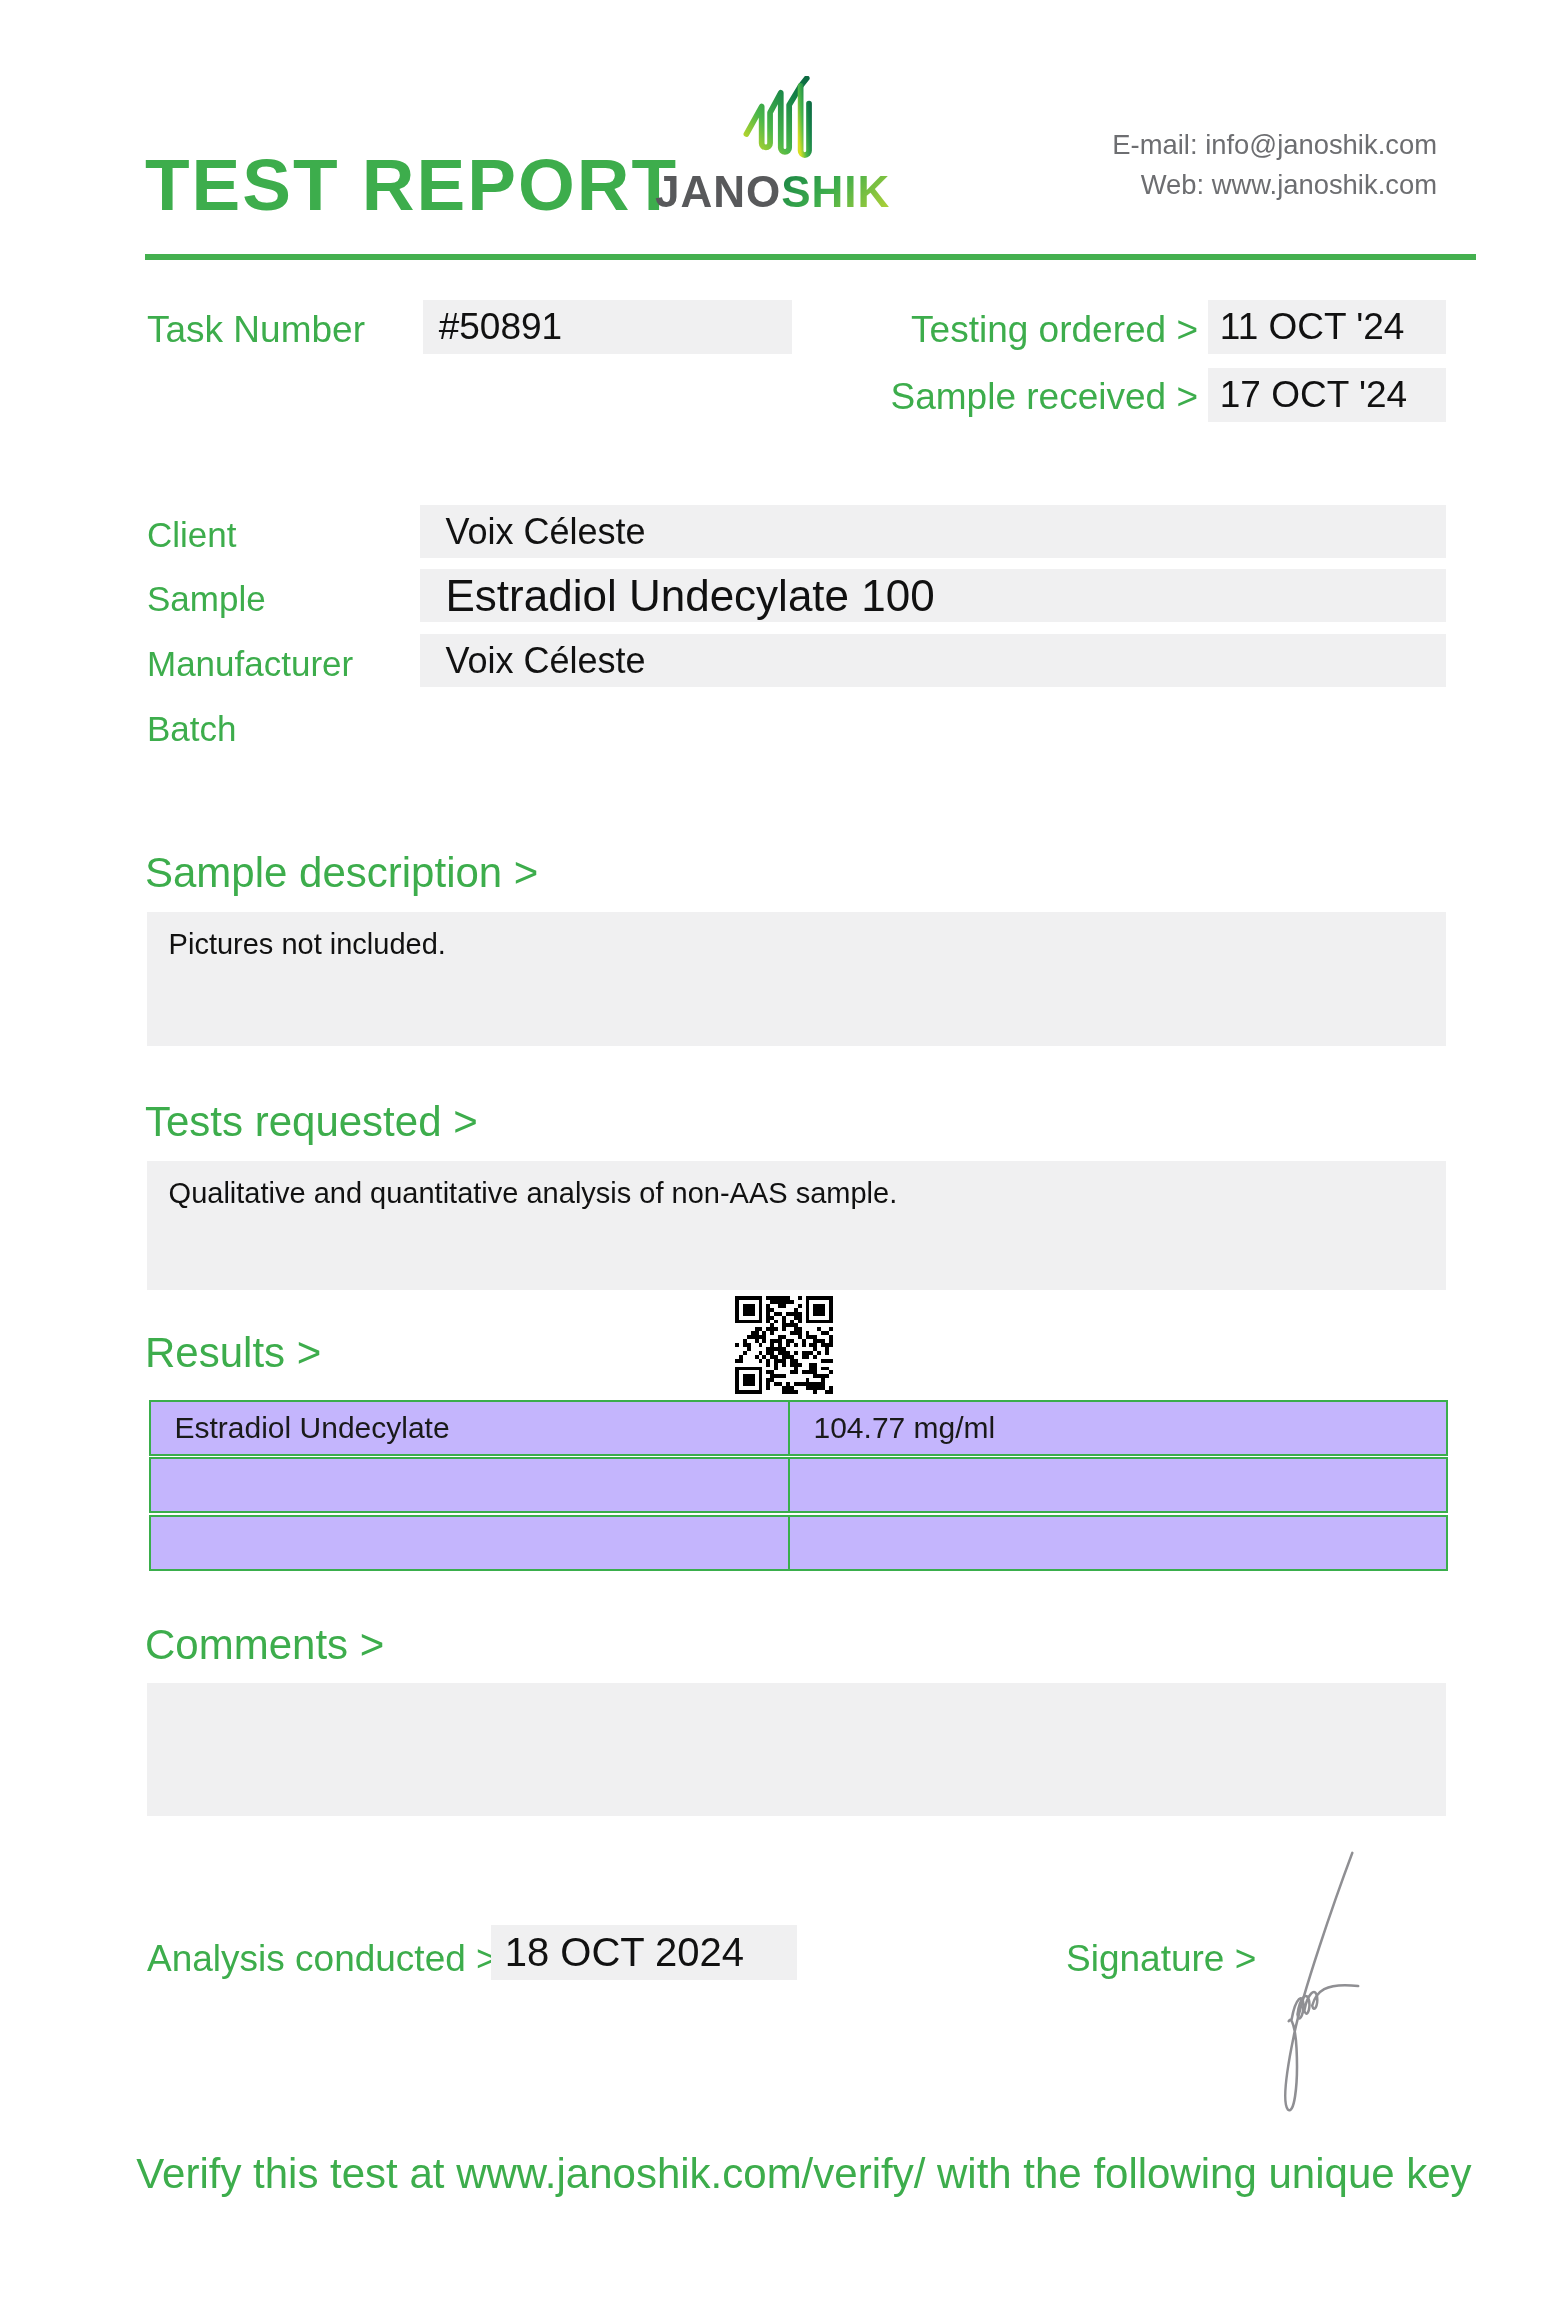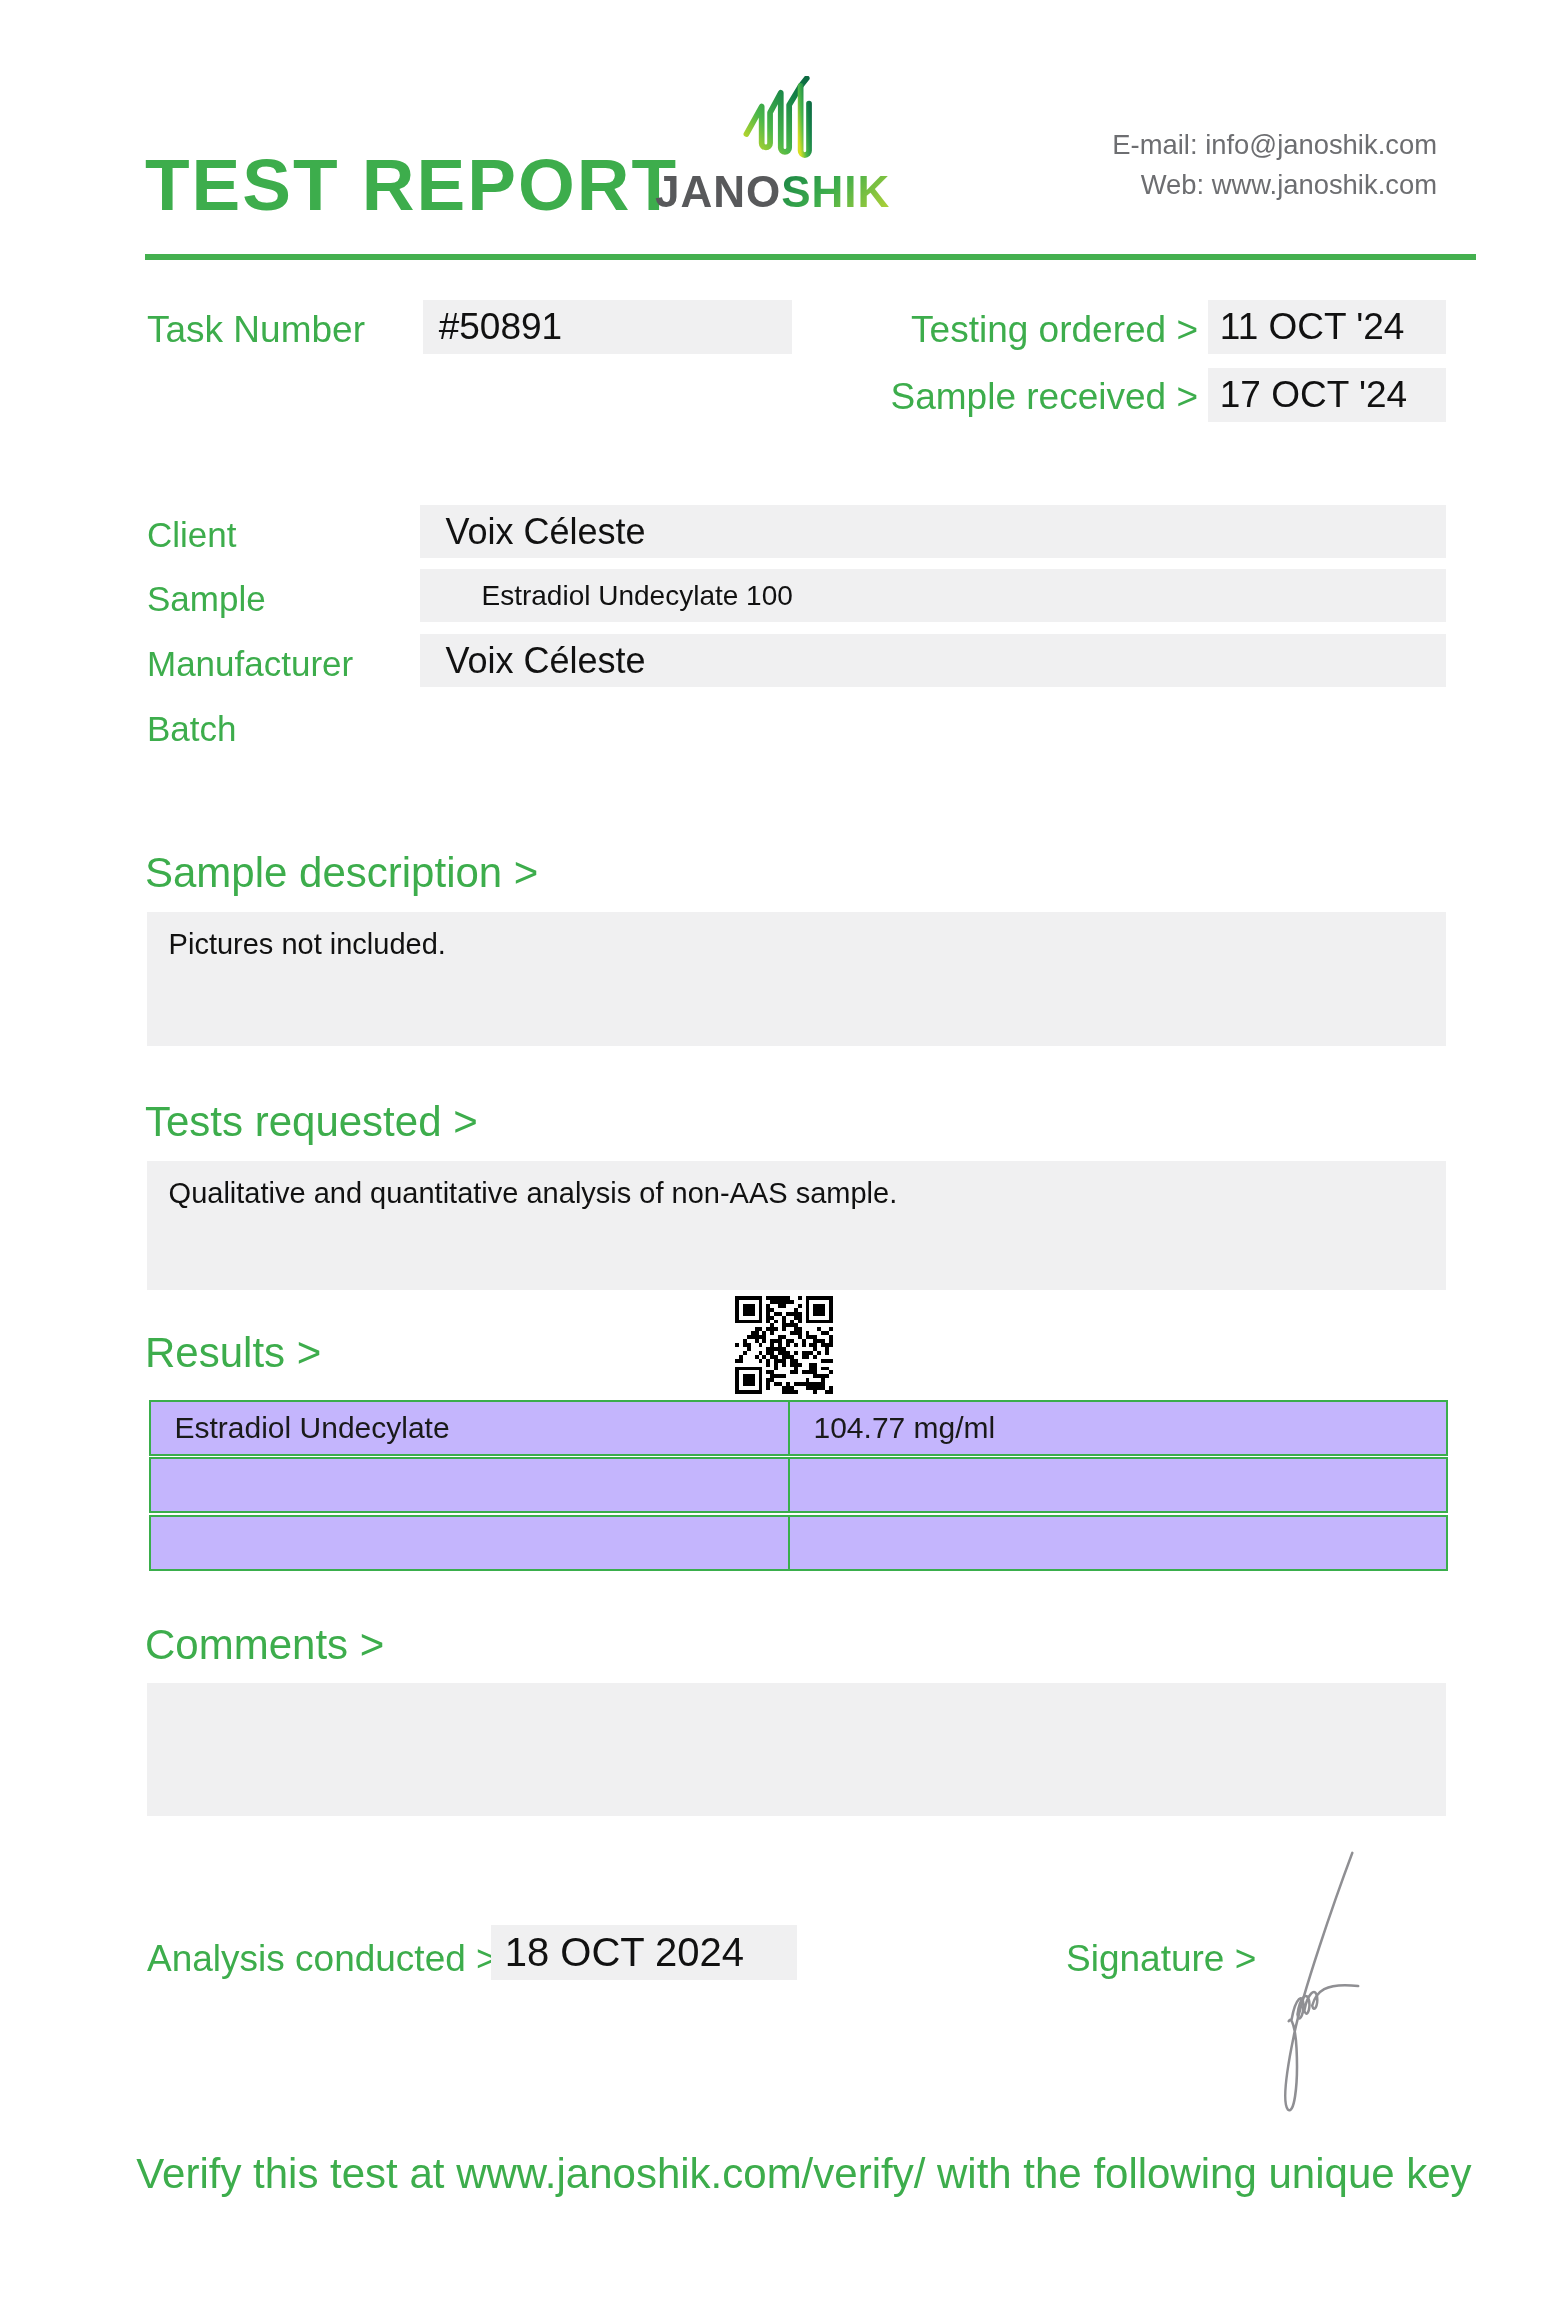--- a/index.html
+++ b/index.html
@@ -110,21 +110,21 @@
     <span class="value" style="padding-left:11.8px;">17 OCT '24</span>
   </div>
 
   <div class="abs label" style="left:147px;top:515px;font-size:35px;">Client</div>
   <div class="abs box vbox" style="left:420px;top:505px;width:1026px;height:53px;">
     <span class="value" style="padding-left:25.5px;font-size:36px;">Voix Céleste</span>
   </div>
 
   <div class="abs label" style="left:147px;top:579px;font-size:35px;">Sample</div>
   <div class="abs box vbox" style="left:420px;top:569px;width:1026px;height:53px;">
-    <span class="value" style="padding-left:25.5px;font-size:28px;margin-left:36px;">Estradiol Undecylate 100</span>
+    <span class="value" style="padding-left:25.5px;font-size:44px;">Estradiol Undecylate 100</span>
   </div>
 
   <div class="abs label" style="left:147px;top:644px;font-size:35px;">Manufacturer</div>
   <div class="abs box vbox" style="left:420px;top:634px;width:1026px;height:53px;">
     <span class="value" style="padding-left:25.5px;font-size:36px;">Voix Céleste</span>
   </div>
 
   <div class="abs label" style="left:147px;top:709px;font-size:35px;">Batch</div>
 
   <div class="abs heading" style="left:145px;top:849px;">Sample description &gt;</div>

